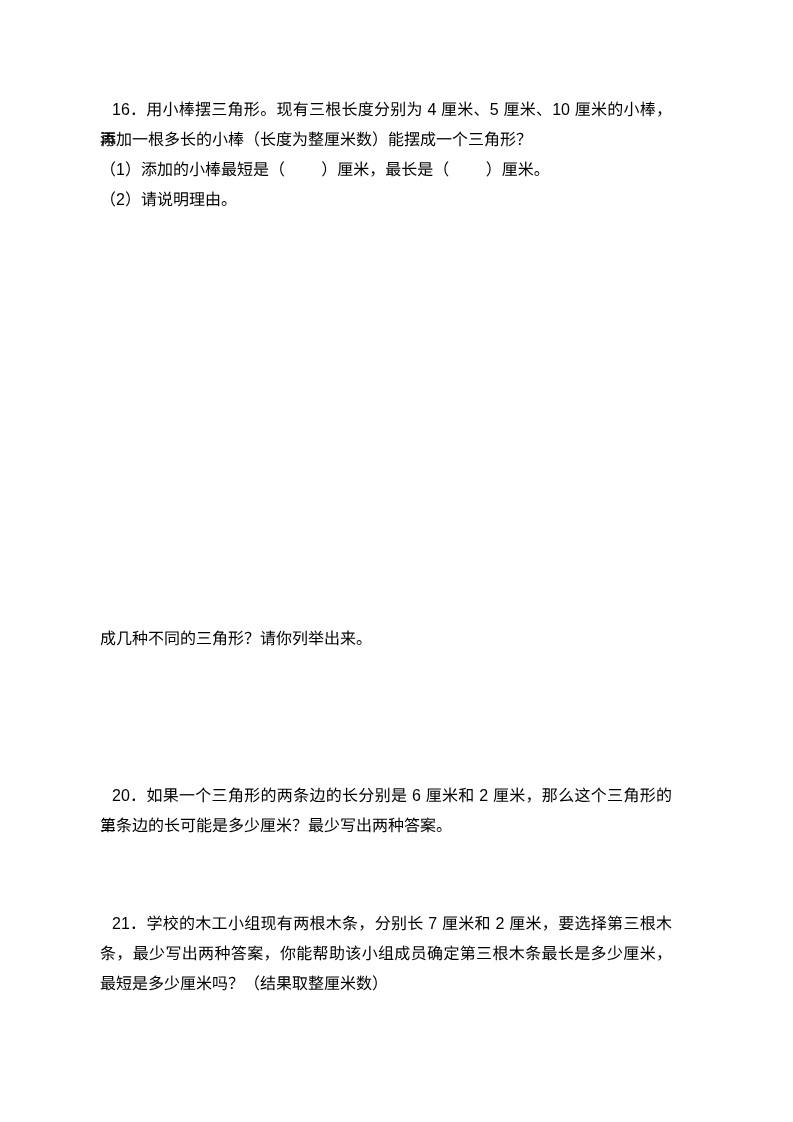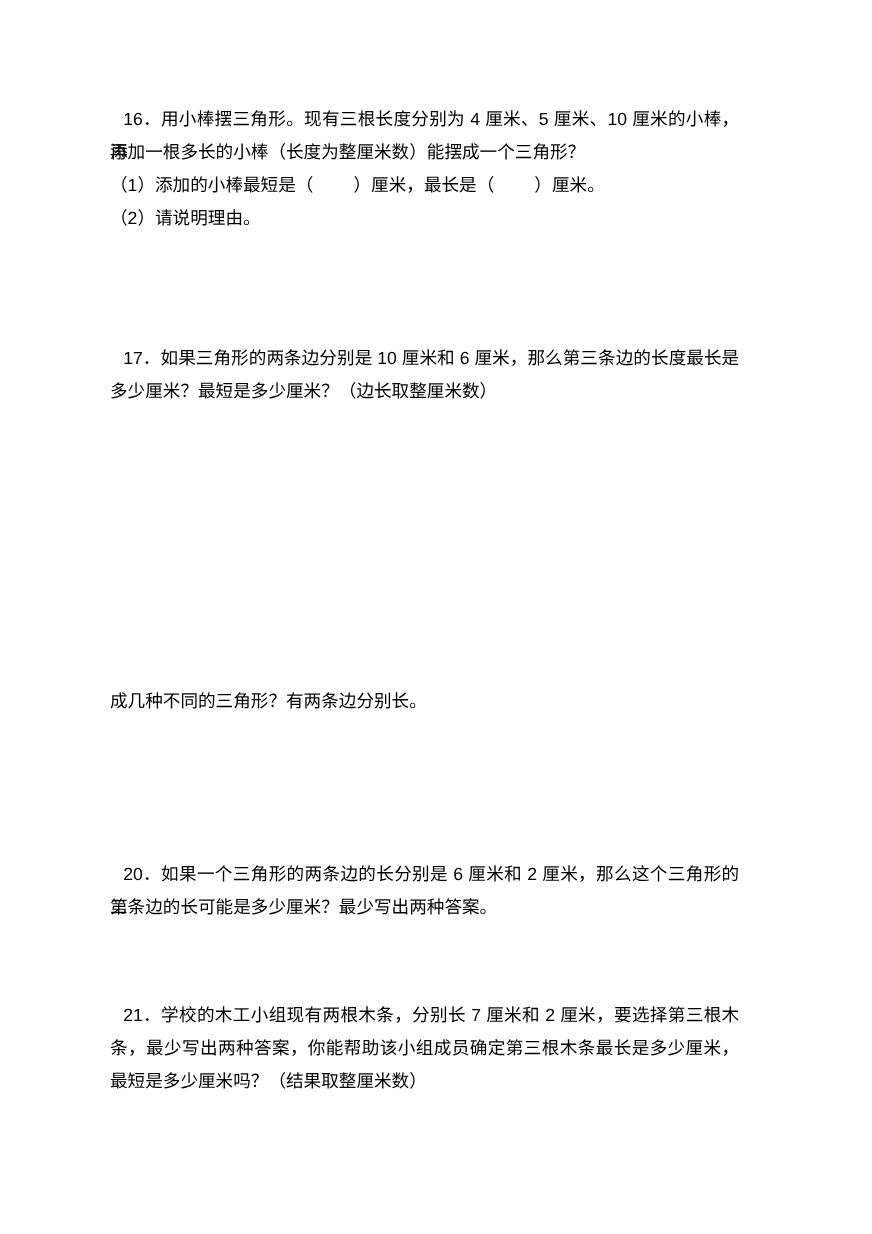--- a/index.html
+++ b/index.html
@@ -48,28 +48,24 @@
 
 <div class="page">
 
   <section class="question q16">
     <div class="line numline flush">16．用小棒摆三角形。现有三根长度分别为 4 厘米、5 厘米、10 厘米的小棒，再</div>
     <div class="line">添加一根多长的小棒（长度为整厘米数）能摆成一个三角形？</div>
     <div class="line">（1）添加的小棒最短是（　　&nbsp;）厘米，最长是（　　&nbsp;）厘米。</div>
     <div class="line">（2）请说明理由。</div>
   </section>
 
-  <section class="question q17">
-    <div class="line numline flush">17．如果三角形的两条边分别是 10 厘米和 6 厘米，那么第三条边的长度最长是</div>
-    <div class="line">多少厘米？最短是多少厘米？（边长取整厘米数）</div>
-  </section>
 
 
   <section class="question q19">
-    <div class="line">成几种不同的三角形？有两条边分别长。</div>
+    <div class="line">成几种不同的三角形？请你列举出来。</div>
   </section>
 
   <section class="question q20">
     <div class="line numline flush">20．如果一个三角形的两条边的长分别是 6 厘米和 2 厘米，那么这个三角形的第</div>
     <div class="line">三条边的长可能是多少厘米？最少写出两种答案。</div>
   </section>
 
   <section class="question q21">
     <div class="line numline flush">21．学校的木工小组现有两根木条，分别长 7 厘米和 2 厘米，要选择第三根木</div>
     <div class="line flush">条，最少写出两种答案，你能帮助该小组成员确定第三根木条最长是多少厘米，</div>

